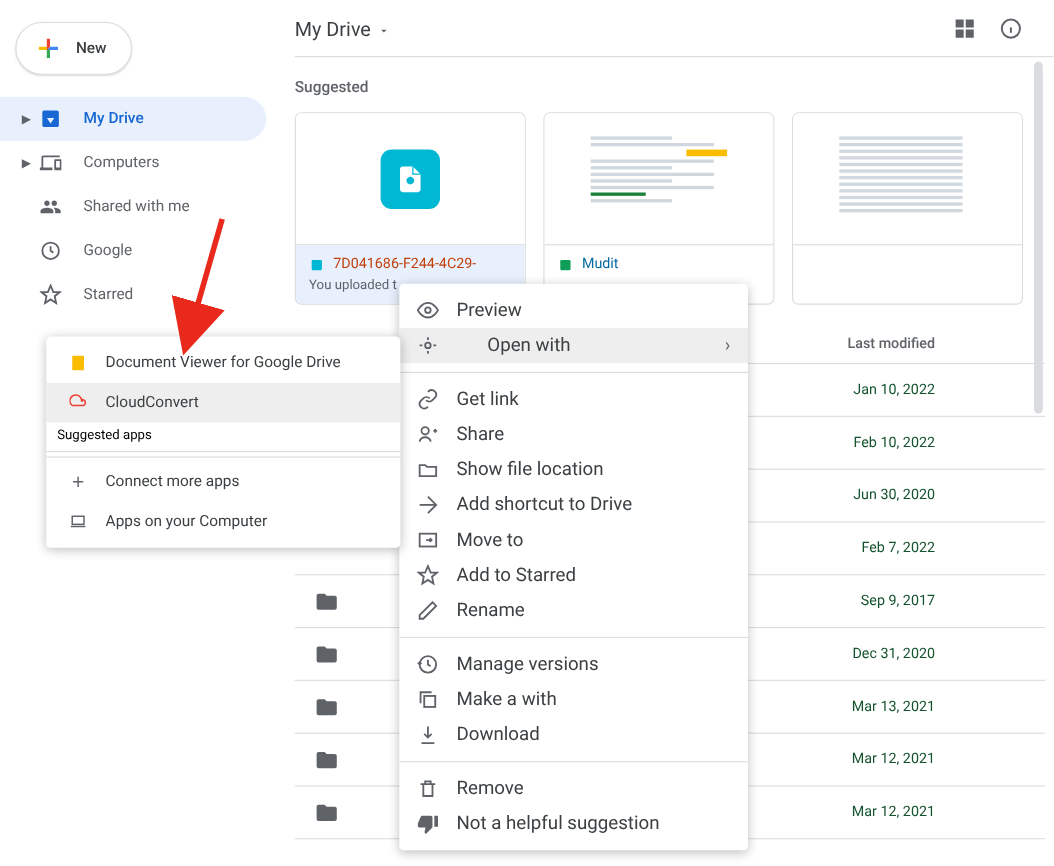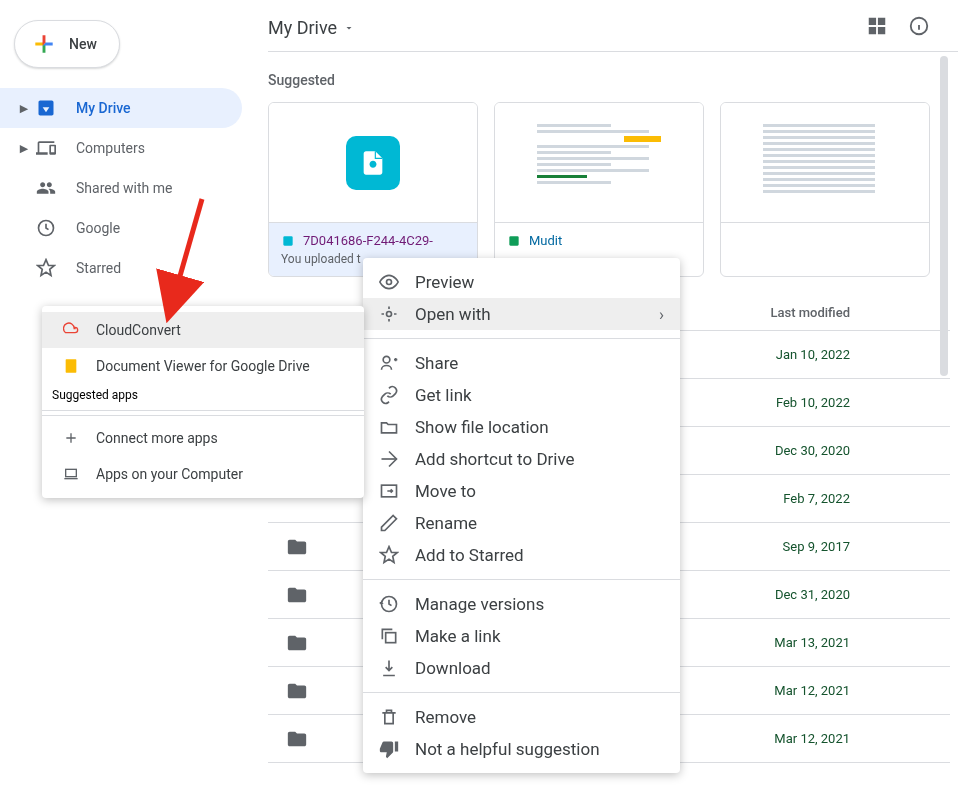--- a/index.html
+++ b/index.html
@@ -23,40 +23,40 @@
   .title-icons svg { width: 22px; height: 22px; }
   
   .suggested-label { font-size: 14px; font-weight: 500; color: #5f6368; margin: 20px 0 0 8px; }
   .sugg-row { display: flex; gap: 16px; margin: 14px 0 0 8px; }
   .sugg-card { width: 210px; border: 1px solid #dadce0; border-radius: 6px; overflow: hidden; cursor: pointer; }
   .sugg-card .thumb { height: 120px; background: #fff; display: flex; align-items: center; justify-content: center; border-bottom: 1px solid #dadce0; }
   .sugg-card .cap { padding: 10px 12px; font-size: 13px; }
   .sugg-card .cap .fn { color: #0369a1; display: flex; align-items: center; gap: 8px; white-space: nowrap; overflow: hidden; text-overflow: ellipsis; }
   .sugg-card .cap .sub { color: #5f6368; font-size: 12px; margin-top: 4px; }
   .sugg-card.sel .cap { background: #e8f0fe; }
-  .sugg-card.sel .cap .fn { color: #701a75; }
+  .sugg-card.sel .cap .fn { color: #c2410c; }
   .audio-ic { width: 54px; height: 54px; border-radius: 10px; background: #00b8d4; display:flex; align-items:center; justify-content:center; }
   
   .doc-lines { width: 140px; height: 100px; padding: 8px; }
   .doc-lines .ln { height: 3px; background: #d0d7de; margin: 3px 0; }
   .doc-lines .ln.s { width: 60%; }
   .doc-lines .ln.m { width: 90%; }
   .doc-lines .ln.g { background: #188038; width: 40%; }
   .doc-lines .ln.y { background: #fbbc04; width: 30%; margin-left:auto; height:6px;}
   
   .file-list { margin: 28px 8px 0 8px; }
   .list-header { display: flex; justify-content: flex-end; padding-right: 100px; font-weight: 500; color: #5f6368; font-size: 13px; padding-bottom: 10px; border-bottom: 1px solid #dadce0; }
   .file-row { display: flex; align-items: center; height: 48px; border-bottom: 1px solid #dadce0; padding-left: 18px; }
   .file-row .fic { width: 22px; height: 22px; color:#5f6368; }
   .file-row .date { margin-left: auto; padding-right: 100px; color:#14532d; font-size:13px; }
   
   
   .ctx-menu { position: absolute; left: 363px; top: 258px; width: 317px; background: #fff; border-radius: 4px; box-shadow: 0 2px 10px rgba(0,0,0,.25); padding: 8px 0; z-index: 50; }
   .ctx-item { display: flex; align-items: center; height: 32px; padding: 0 16px; cursor: pointer; color: #3c4043; font-size: 17px; }
-  .ctx-item:hover, .ctx-item.hov { background: #eee; }
+  .ctx-item:hover, .ctx-item.hov { background: #eee; gap: 28px; }
   .ctx-item .mic { width: 20px; margin-right: 16px; color: #5f6368; display:flex; }
   .ctx-item .arr { margin-left: auto; color: #5f6368; }
   .ctx-sep { height: 1px; background: #dadce0; margin: 8px 0; }
   
   
   .sub-menu { position: absolute; left: 42px; top: 306px; width: 322px; background: #fff; border-radius: 4px; box-shadow: 0 2px 10px rgba(0,0,0,.25); padding: 6px 0; z-index: 60; }
   .sub-item { display: flex; align-items: center; height: 36px; padding: 0 20px; cursor: pointer; color: #3c4043; }
   .sub-item:hover, .sub-item.hov { background: #eee; }
   .sub-item .sic { width: 18px; height: 18px; margin-right: 16px; display:flex; align-items:center; justify-content:center; }
   .sub-heading { padding: 4px 14px 4px 10px; font-size: 12px; color: #000000; }
@@ -222,21 +222,21 @@
 
   <div class="file-list">
     <div class="list-header">Last modified</div>
     <div class="file-row">
         <span class="date">Jan 10, 2022</span>
       </div>
     <div class="file-row">
         <span class="date">Feb 10, 2022</span>
       </div>
     <div class="file-row">
-        <span class="date">Dec 30, 2020</span>
+        <span class="date">Jun 30, 2020</span>
       </div>
     <div class="file-row">
         <span class="date">Feb 7, 2022</span>
       </div>
     <div class="file-row">
         <svg class="fic" viewBox="0 0 24 24" fill="#5f6368">
           <path d="M10 4H4c-1.1 0-2 .9-2 2v12c0 1.1.9 2 2 2h16c1.1 0 2-.9 2-2V8c0-1.1-.9-2-2-2h-8l-2-2z"></path>
         </svg>
         <span class="date">Sep 9, 2017</span>
       </div>
@@ -285,41 +285,41 @@
       <span class="mic">
         <svg width="20" height="20" viewBox="0 0 24 24" fill="none" stroke="#5f6368" stroke-width="2">
           <circle cx="12" cy="12" r="3"></circle>
           <path d="M12 3v3M12 18v3M3 12h3M18 12h3"></path>
         </svg>
       </span>
       <span>Open with</span>
       <span class="arr">›</span>
     </div>
   <div class="ctx-sep"></div>
+  <div class="ctx-item">
+      <span class="mic">
+        <svg width="20" height="20" viewBox="0 0 24 24" fill="none" stroke="#5f6368" stroke-width="2">
+          <path d="M10 13a5 5 0 007 0l3-3a5 5 0 00-7-7l-1 1M14 11a5 5 0 00-7 0l-3 3a5 5 0 007 7l1-1"></path>
+        </svg>
+      </span>
+      <span>Get link</span>
+    </div>
   <div class="ctx-item">
       <span class="mic">
         <svg width="20" height="20" viewBox="0 0 24 24" fill="#5f6368">
           <circle cx="9" cy="8" r="4" fill="none" stroke="#5f6368" stroke-width="2"></circle>
           <path d="M3 20c0-3 3-5 6-5s6 2 6 5" fill="none" stroke="#5f6368" stroke-width="2"></path>
           <path d="M18 8h4M20 6v4" stroke="#5f6368" stroke-width="2"></path>
         </svg>
       </span>
       <span>Share</span>
     </div>
   <div class="ctx-item">
       <span class="mic">
         <svg width="20" height="20" viewBox="0 0 24 24" fill="none" stroke="#5f6368" stroke-width="2">
-          <path d="M10 13a5 5 0 007 0l3-3a5 5 0 00-7-7l-1 1M14 11a5 5 0 00-7 0l-3 3a5 5 0 007 7l1-1"></path>
-        </svg>
-      </span>
-      <span>Get link</span>
-    </div>
-  <div class="ctx-item">
-      <span class="mic">
-        <svg width="20" height="20" viewBox="0 0 24 24" fill="none" stroke="#5f6368" stroke-width="2">
           <path d="M3 7h6l2 2h10v10H3z"></path>
         </svg>
       </span>
       <span>Show file location</span>
     </div>
   <div class="ctx-item">
       <span class="mic">
         <svg width="20" height="20" viewBox="0 0 24 24" fill="none" stroke="#5f6368" stroke-width="2">
           <path d="M12 3l9 9-9 9"></path>
           <path d="M3 12h18"></path>
@@ -332,51 +332,51 @@
         <svg width="20" height="20" viewBox="0 0 24 24" fill="none" stroke="#5f6368" stroke-width="2">
           <rect x="3" y="5" width="18" height="14"></rect>
           <path d="M10 12h6m-2-2l2 2-2 2"></path>
         </svg>
       </span>
       <span>Move to</span>
     </div>
   <div class="ctx-item">
       <span class="mic">
         <svg width="20" height="20" viewBox="0 0 24 24" fill="none" stroke="#5f6368" stroke-width="2">
+          <path d="M12 2l3 7h7l-5.5 4.5L18 21l-6-4-6 4 1.5-7.5L2 9h7z"></path>
+        </svg>
+      </span>
+      <span>Add to Starred</span>
+    </div>
+  <div class="ctx-item">
+      <span class="mic">
+        <svg width="20" height="20" viewBox="0 0 24 24" fill="none" stroke="#5f6368" stroke-width="2">
           <path d="M17 3l4 4L7 21H3v-4z"></path>
         </svg>
       </span>
       <span>Rename</span>
-    </div>
-  <div class="ctx-item">
-      <span class="mic">
-        <svg width="20" height="20" viewBox="0 0 24 24" fill="none" stroke="#5f6368" stroke-width="2">
-          <path d="M12 2l3 7h7l-5.5 4.5L18 21l-6-4-6 4 1.5-7.5L2 9h7z"></path>
-        </svg>
-      </span>
-      <span>Add to Starred</span>
     </div>
   <div class="ctx-sep"></div>
   <div class="ctx-item">
       <span class="mic">
         <svg width="20" height="20" viewBox="0 0 24 24" fill="none" stroke="#5f6368" stroke-width="2">
           <path d="M3 12a9 9 0 109-9 9 9 0 00-9 9zm0 0l-2-2m2 2l2-2"></path>
           <path d="M12 7v5l3 2"></path>
         </svg>
       </span>
       <span>Manage versions</span>
     </div>
   <div class="ctx-item">
       <span class="mic">
         <svg width="20" height="20" viewBox="0 0 24 24" fill="none" stroke="#5f6368" stroke-width="2">
           <rect x="8" y="8" width="12" height="12"></rect>
           <path d="M4 16V4h12"></path>
         </svg>
       </span>
-      <span>Make a link</span>
+      <span>Make a with</span>
     </div>
   <div class="ctx-item">
       <span class="mic">
         <svg width="20" height="20" viewBox="0 0 24 24" fill="none" stroke="#5f6368" stroke-width="2">
           <path d="M12 3v12m-4-4l4 4 4-4M5 21h14"></path>
         </svg>
       </span>
       <span>Download</span>
     </div>
   <div class="ctx-sep"></div>
@@ -392,35 +392,35 @@
       <span class="mic">
         <svg width="20" height="20" viewBox="0 0 24 24" fill="#5f6368">
           <path d="M15 3H6c-.83 0-1.54.5-1.84 1.22l-3.02 7.05c-.09.23-.14.47-.14.73v2c0 1.1.9 2 2 2h6.31l-.95 4.57-.03.32c0 .41.17.79.44 1.06L9.83 23l6.59-6.59c.36-.36.58-.86.58-1.41V5c0-1.1-.9-2-2-2zm4 0v12h4V3h-4z"></path>
         </svg>
       </span>
       <span>Not a helpful suggestion</span>
     </div>
 </div>
 
 <div class="sub-menu">
+  <div class="sub-item">
+      <span class="sic">
+        <svg width="16" height="16" viewBox="0 0 24 24" fill="#fbbc04">
+          <rect x="4" y="2" width="16" height="20" rx="1"></rect>
+        </svg>
+      </span>
+      <span>Document Viewer for Google Drive</span>
+    </div>
   <div class="sub-item hov">
       <span class="sic">
         <svg width="16" height="16" viewBox="0 0 24 24" fill="none" stroke="#ea4335" stroke-width="2">
           <path d="M18 10h-1.26A8 8 0 104 16h14a4 4 0 000-8z"></path>
         </svg>
       </span>
       <span>CloudConvert</span>
-    </div>
-  <div class="sub-item">
-      <span class="sic">
-        <svg width="16" height="16" viewBox="0 0 24 24" fill="#fbbc04">
-          <rect x="4" y="2" width="16" height="20" rx="1"></rect>
-        </svg>
-      </span>
-      <span>Document Viewer for Google Drive</span>
     </div>
   <div class="sub-heading">Suggested apps</div>
   <div class="sub-sep"></div>
   <div class="sub-sep"></div>
   <div class="sub-item">
       <span class="sic">
         <svg width="16" height="16" viewBox="0 0 24 24" fill="none" stroke="#5f6368" stroke-width="2">
           <path d="M12 5v14M5 12h14"></path>
         </svg>
       </span>

